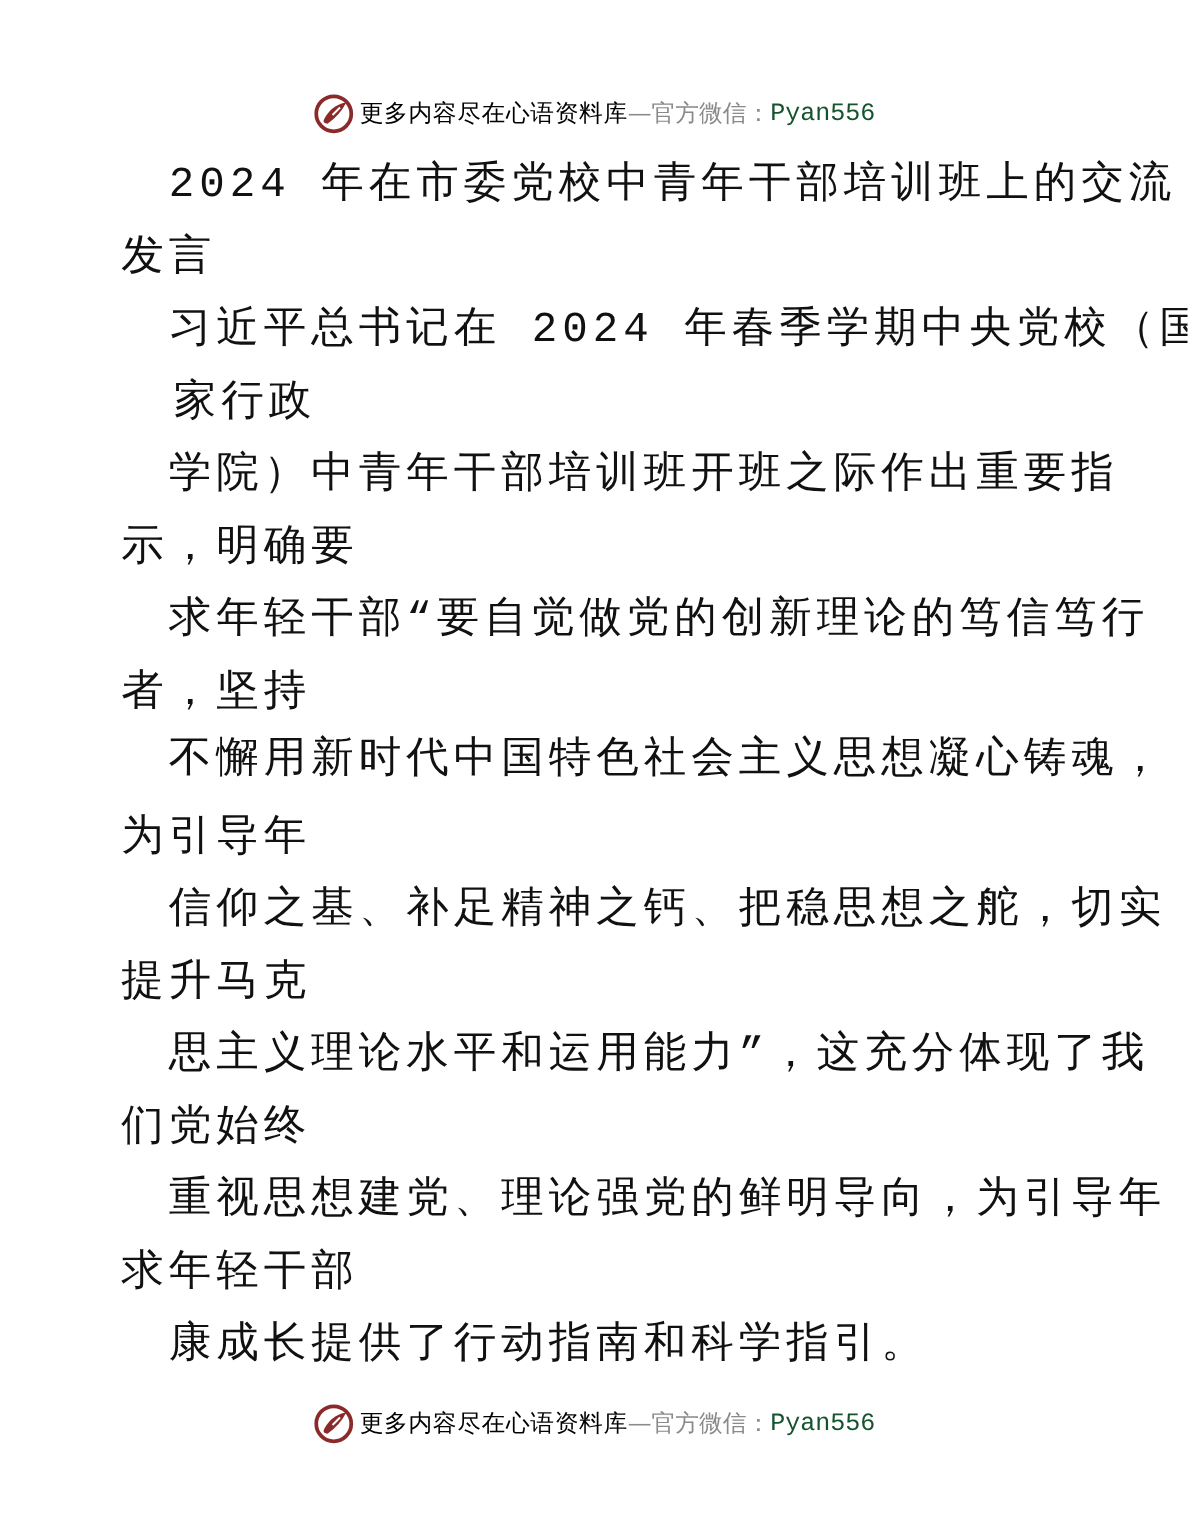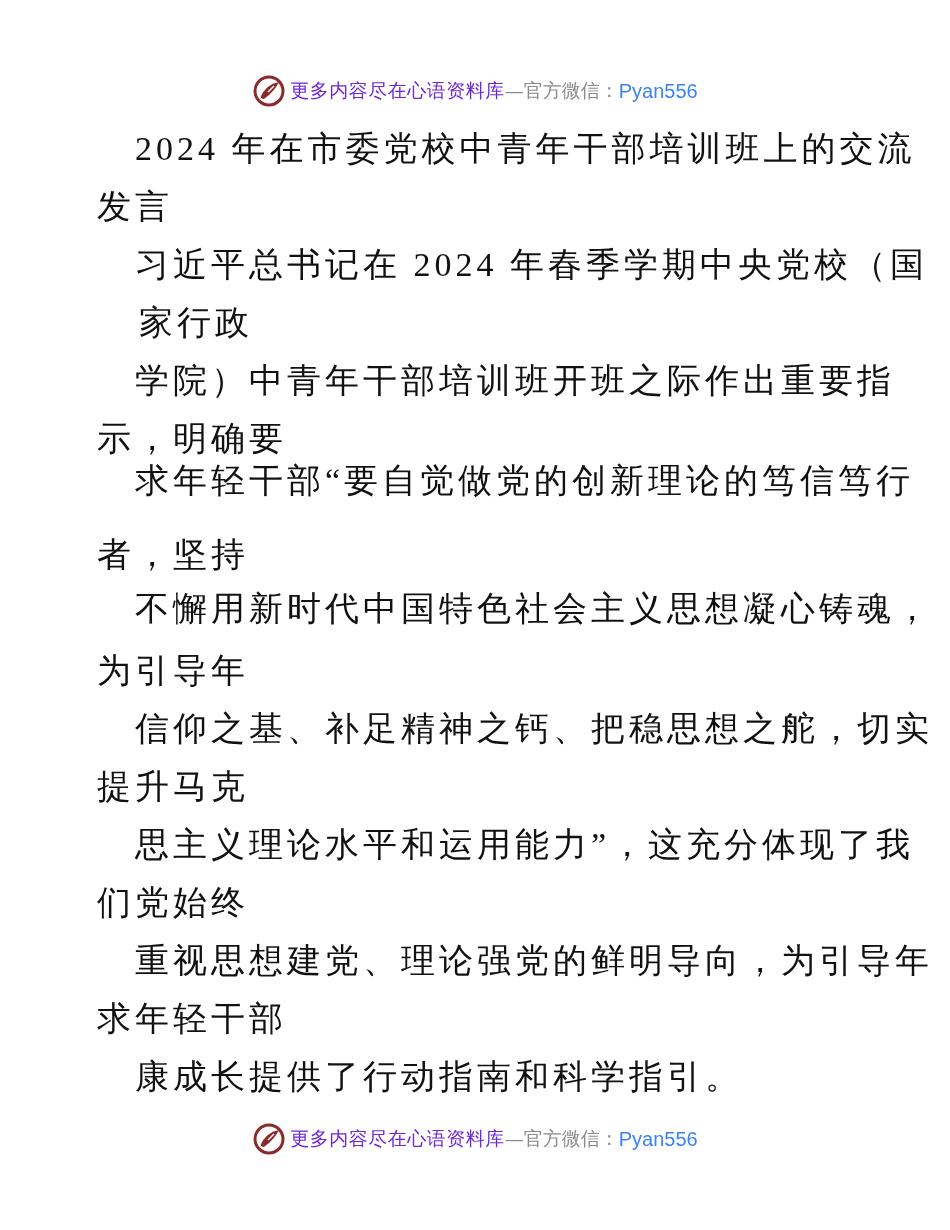--- a/index.html
+++ b/index.html
@@ -28,48 +28,48 @@
     }
     .watermark.top { top: 71px; }
     .watermark.bottom { top: 1119px; }
     .wm-logo {
       width: 34px;
       height: 34px;
       margin-right: 4px;
       flex: 0 0 auto;
     }
     .wm-red {
-      color: #6d28d9;
+      color: #000000;
       font-family: "DejaVu Serif", serif;
       letter-spacing: 0.5px;
     }
     .wm-gray {
       color: #8a8a8a;
       font-family: "DejaVu Serif", serif;
     }
     .wm-id {
-      color: #3b82f6;
-      font-family: Liberation Sans, sans-serif;
+      color: #14532d;
+      font-family: Liberation Mono, monospace;
       font-size: 20px;
     }
     .doc {
       position: absolute;
       left: 97px;
       top: 120px;
       width: 760px;
     }
     .line {
       position: absolute;
       left: 0;
       font-size: 34px;
       line-height: 58px;
       height: 58px;
       white-space: nowrap;
       letter-spacing: 4px;
-      font-family: Liberation Serif, serif;
+      font-family: Liberation Mono, monospace;
       font-weight: normal;
     }
     .line.indent { left: 38px; }
   </style>
 </head>
 <body>
 
 <div class="watermark top">
   <svg class="wm-logo" viewBox="0 0 34 34">
     <circle cx="17" cy="17" r="14" fill="none" stroke="#8b2a2a" stroke-width="3"></circle>
@@ -83,21 +83,21 @@
   <span class="wm-id">Pyan556</span>
 </div>
 
 <div class="doc">
   <div class="line indent" style="top:0px;">2024 年在市委党校中青年干部培训班上的交流</div>
   <div class="line" style="top:58px;">发言</div>
   <div class="line indent" style="top:116px;">习近平总书记在 2024 年春季学期中央党校（国</div>
   <div class="line" style="top:174px;margin-left:42px;">家行政</div>
   <div class="line indent" style="top:232px;">学院）中青年干部培训班开班之际作出重要指</div>
   <div class="line" style="top:290px;">示，明确要</div>
-  <div class="line indent" style="top:332px;">求年轻干部“要自觉做党的创新理论的笃信笃行</div>
+  <div class="line indent" style="top:348px;">求年轻干部“要自觉做党的创新理论的笃信笃行</div>
   <div class="line" style="top:406px;">者，坚持</div>
   <div class="line indent" style="top:460px;text-align:center;">不懈用新时代中国特色社会主义思想凝心铸魂，</div>
   <div class="line" style="top:522px;">为引导年</div>
   <div class="line indent" style="top:580px;">信仰之基、补足精神之钙、把稳思想之舵，切实</div>
   <div class="line" style="top:638px;">提升马克</div>
   <div class="line indent" style="top:696px;">思主义理论水平和运用能力”，这充分体现了我</div>
   <div class="line" style="top:754px;">们党始终</div>
   <div class="line indent" style="top:812px;">重视思想建党、理论强党的鲜明导向，为引导年</div>
   <div class="line" style="top:870px;">求年轻干部</div>
   <div class="line indent" style="top:928px;">康成长提供了行动指南和科学指引。</div>

